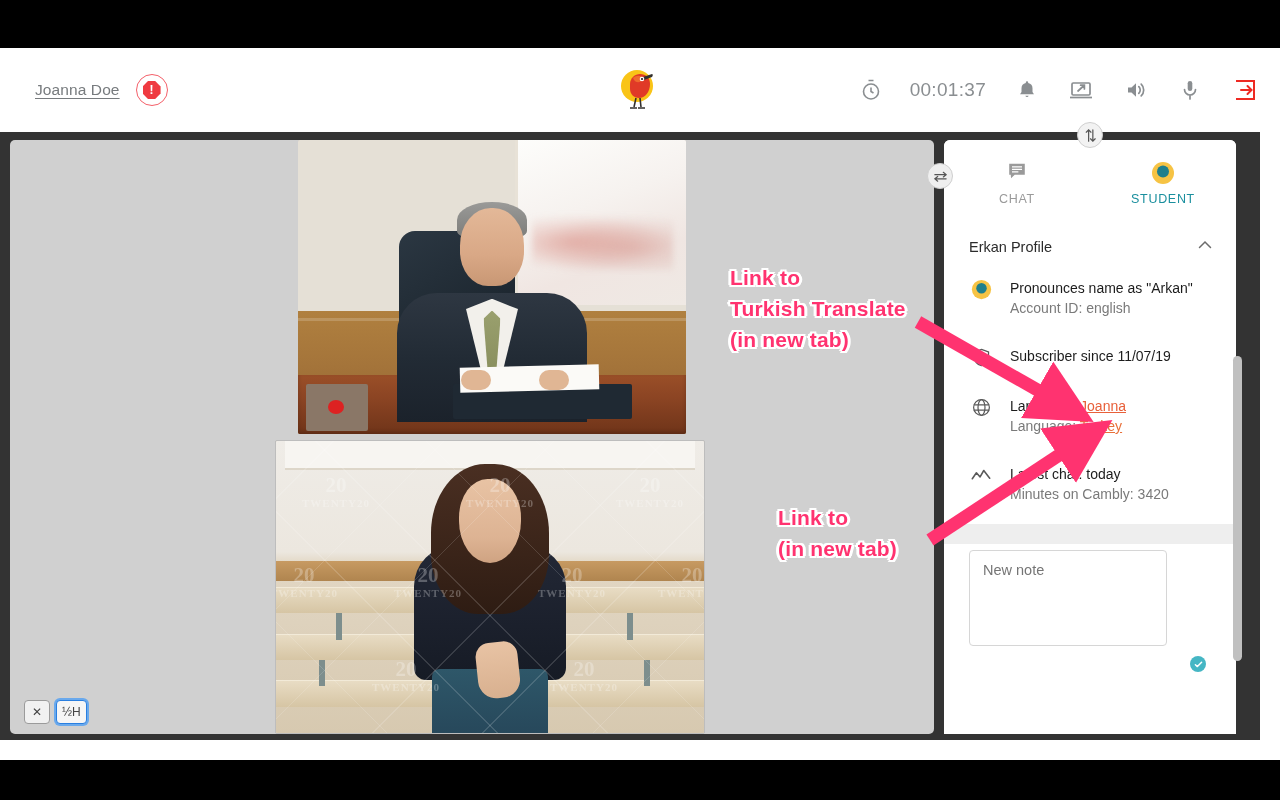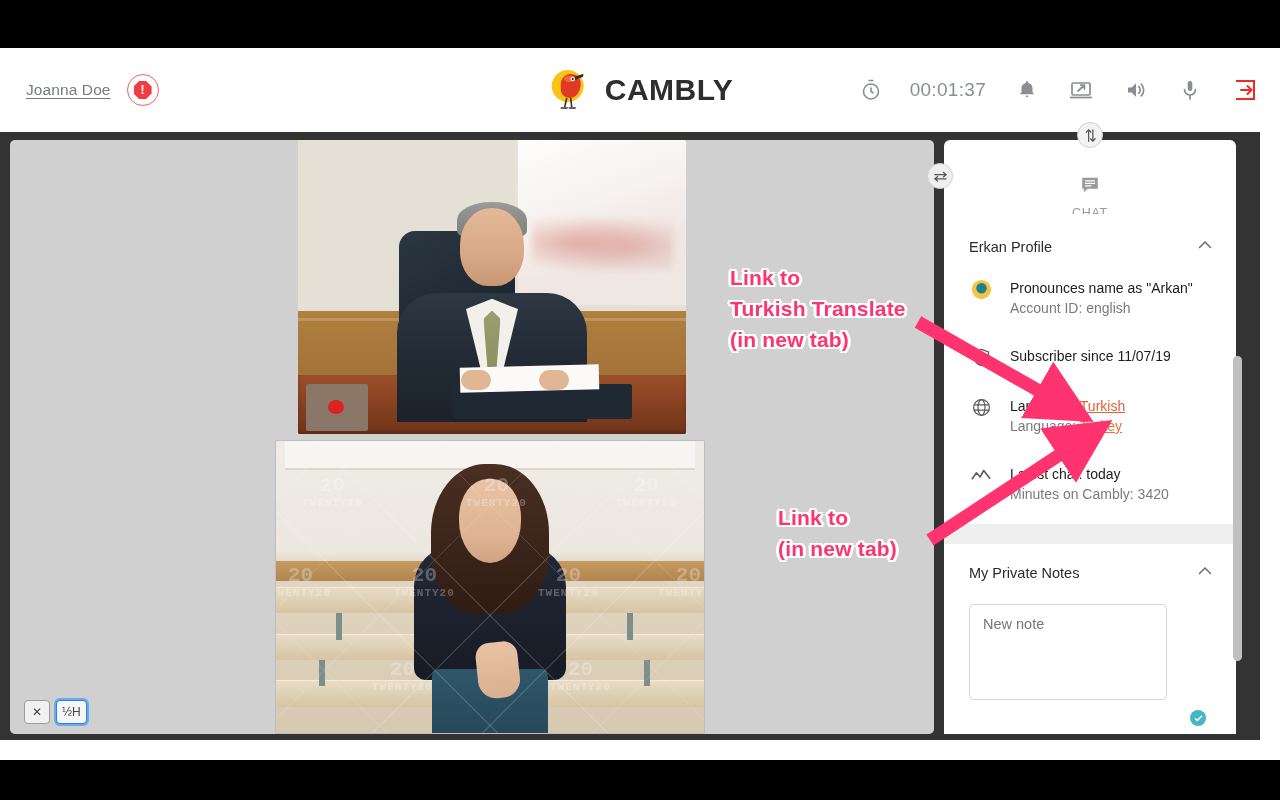--- a/index.html
+++ b/index.html
@@ -19,21 +19,21 @@
   }
 
   
   .header {
     position: absolute; left: 0; top: 48px;
     width: 1280px; height: 84px;
     background: #ffffff;
     display: flex; align-items: center;
   }
   .hdr-left {
-    position: absolute; left: 26px; top: 0; height: 84px;
+    position: absolute; left: 35px; top: 0; height: 84px;
     display: flex; align-items: center; gap: 16px;
   }
   .teacher-name {
     font-size: 15.5px; color: #777b7e; text-decoration: underline;
     text-underline-offset: 3px; letter-spacing: .1px; white-space: nowrap;
   }
   .alert-badge {
     width: 32px; height: 32px; border-radius: 50%;
     border: 1.6px solid #f4606a;
     display: flex; align-items: center; justify-content: center;
@@ -223,21 +223,21 @@
     background: linear-gradient(180deg,#2e5769 0%,#27485b 100%);
     border-radius: 8px 8px 0 0;
   }
   .girl-hands {
     position:absolute; left:47%; bottom:12%; width:42px; height:56px;
     background: linear-gradient(180deg,#e8c3a4,#d8b08f);
     border-radius: 14px 14px 18px 18px; transform: rotate(-6deg);
   }
   .wm {
     position:absolute; color: rgba(255,255,255,.28);
-    font-family:Liberation Mono, monospace; font-weight:bold;
+    font-family:Liberation Serif, serif; font-weight:bold;
     pointer-events:none; text-align:center; line-height:1;
   }
   .wm .num { font-size: 21px; display:block; }
   .wm .lbl { font-size: 11px; letter-spacing:1px; display:block; margin-top:2px; }
   .wm-lines {
     position:absolute; inset:0;
     background-image:
       repeating-linear-gradient(45deg, rgba(255,255,255,.14) 0 1px, transparent 1px 78px),
       repeating-linear-gradient(-45deg, rgba(255,255,255,.14) 0 1px, transparent 1px 78px);
   }
@@ -274,22 +274,21 @@
 
   
   .panel {
     position:absolute; left:944px; top:140px;
     width: 292px; height: 594px;
     background:#ffffff; border-radius:6px 6px 0 0;
     overflow:hidden;
   }
   .tabs {
     height: 92px; display:flex; background:#fff;
-    border-bottom:2px solid #be185d;
-    margin-top:12px;
+    border-bottom:6px solid #be185d;
   }
   .tab {
     flex:1; display:flex; flex-direction:column; align-items:center;
     justify-content:center; gap:7px; position:relative;
     color:#9a9a9a; font-size:12.5px; letter-spacing:.7px;
   }
   .tab.active { color:#1a8f9e; }
   .tab.active::after {
     content:""; position:absolute; left:16px; right:16px; bottom:0;
     height:2.5px; background:#1a8f9e;
@@ -379,21 +378,20 @@
           <circle cx="21" cy="20" r="16" fill="#f9c417"></circle>
           <path d="M14 18c0-6 5-10 10-10 6 0 10 4 10 10 0 8-5 14-11 14-5 0-9-4-9-9z" fill="#e03a27"></path>
           <path d="M17 12c3-3 8-3 11 0-2 5-9 6-11 0z" fill="#ef6a2d"></path>
           <path d="M27 11l9-3c1 0 1 2 0 3l-8 3z" fill="#33302e"></path>
           <circle cx="26" cy="13" r="2.3" fill="#fff"></circle>
           <circle cx="26" cy="13" r="1.1" fill="#222"></circle>
           <path d="M20 32l-2 9M24 32l1 9" stroke="#33302e" stroke-width="1.6" fill="none"></path>
           <path d="M14 42h7M22 42h7" stroke="#33302e" stroke-width="1.6" fill="none"></path>
         </svg>
       </span>
-      <span class="logo-text">CAMBLY</span>
     </div>
 
     <div class="hdr-right">
       <span class="timer">
         <span class="ico">
           <svg width="24" height="24" viewBox="0 0 24 24" fill="none" stroke="currentColor" stroke-width="1.6">
             <circle cx="12" cy="13.5" r="7.5"></circle>
             <path d="M9.5 2.5h5M12 9.5v4l2.5 1.5"></path>
           </svg>
         </span>
@@ -543,20 +541,30 @@
       <div class="tab">
         <span>
           <svg width="22" height="22" viewBox="0 0 24 24" fill="currentColor">
             <path d="M3.5 4h17v12h-11l-4 4-.3-4H3.5z"></path>
             <path d="M6.5 7.5h11M6.5 10.3h11M6.5 13h7" stroke="#fff" stroke-width="1.3"></path>
           </svg>
         </span>
         <span>CHAT</span>
       </div>
 
+      <div class="tab active">
+        <span class="tab-avatar">
+          <svg width="24" height="24" viewBox="0 0 24 24">
+            <circle cx="12" cy="12" r="11" fill="#f6c344"></circle>
+            <path d="M3 16a9 9 0 0018 0 9 9 0 01-18 0z" fill="#fdf3e0"></path>
+            <circle cx="12" cy="10.6" r="6" fill="#1f7f8c"></circle>
+          </svg>
+        </span>
+        <span>STUDENT</span>
+      </div>
 
     </div>
 
     <div class="panel-body">
 
       <div class="section-head">
         <span class="section-title">Erkan Profile</span>
         <span class="chev">
           <svg width="18" height="18" viewBox="0 0 18 18" fill="none" stroke="currentColor" stroke-width="1.5" stroke-linecap="round">
             <path d="M3.5 11.5 9 6l5.5 5.5"></path>
@@ -592,47 +600,39 @@
 
       <div class="prow" style="padding-top:22px;">
         <span class="picon">
           <svg width="21" height="21" viewBox="0 0 24 24" fill="none" stroke="currentColor" stroke-width="1.4">
             <circle cx="12" cy="12" r="9"></circle>
             <ellipse cx="12" cy="12" rx="4" ry="9"></ellipse>
             <path d="M3.2 9h17.6M3.2 15h17.6"></path>
           </svg>
         </span>
         <span class="ptext">
-          <span class="pmain">Language: </span><a class="lnk" href="#">Turkish</a><br>
+          <span class="pmain">Language: </span><a class="lnk" href="#">Joanna</a><br>
           <span class="psub">Language: </span><a class="lnk alt" href="#">Turkey</a>
         </span>
       </div>
 
       <div class="prow" style="padding-top:22px;">
         <span class="picon">
           <svg width="22" height="22" viewBox="0 0 24 24" fill="none" stroke="currentColor" stroke-width="1.7" stroke-linecap="round" stroke-linejoin="round">
             <path d="M2.5 15 7 8.5l4 4.5 4-7 6.5 8.5"></path>
           </svg>
         </span>
         <span class="ptext">
           <span class="pmain">Latest chat: today</span><br>
           <span class="psub">Minutes on Cambly: 3420</span>
         </span>
       </div>
 
       <div class="sec-divider"></div>
 
-      <div class="section-head" style="padding-top:18px;">
-        <span class="section-title">My Private Notes</span>
-        <span class="chev">
-          <svg width="18" height="18" viewBox="0 0 18 18" fill="none" stroke="currentColor" stroke-width="1.5" stroke-linecap="round">
-            <path d="M3.5 11.5 9 6l5.5 5.5"></path>
-          </svg>
-        </span>
-      </div>
 
       <div class="note-wrap">
         <textarea class="note-box" placeholder="New note" style=""></textarea>
         <span class="note-check">
           <svg width="11" height="11" viewBox="0 0 16 16" fill="none" stroke="#fff" stroke-width="2.2" stroke-linecap="round" stroke-linejoin="round">
             <path d="M3.5 8.4 6.4 11 12.5 4.8"></path>
           </svg>
         </span>
       </div>
 

